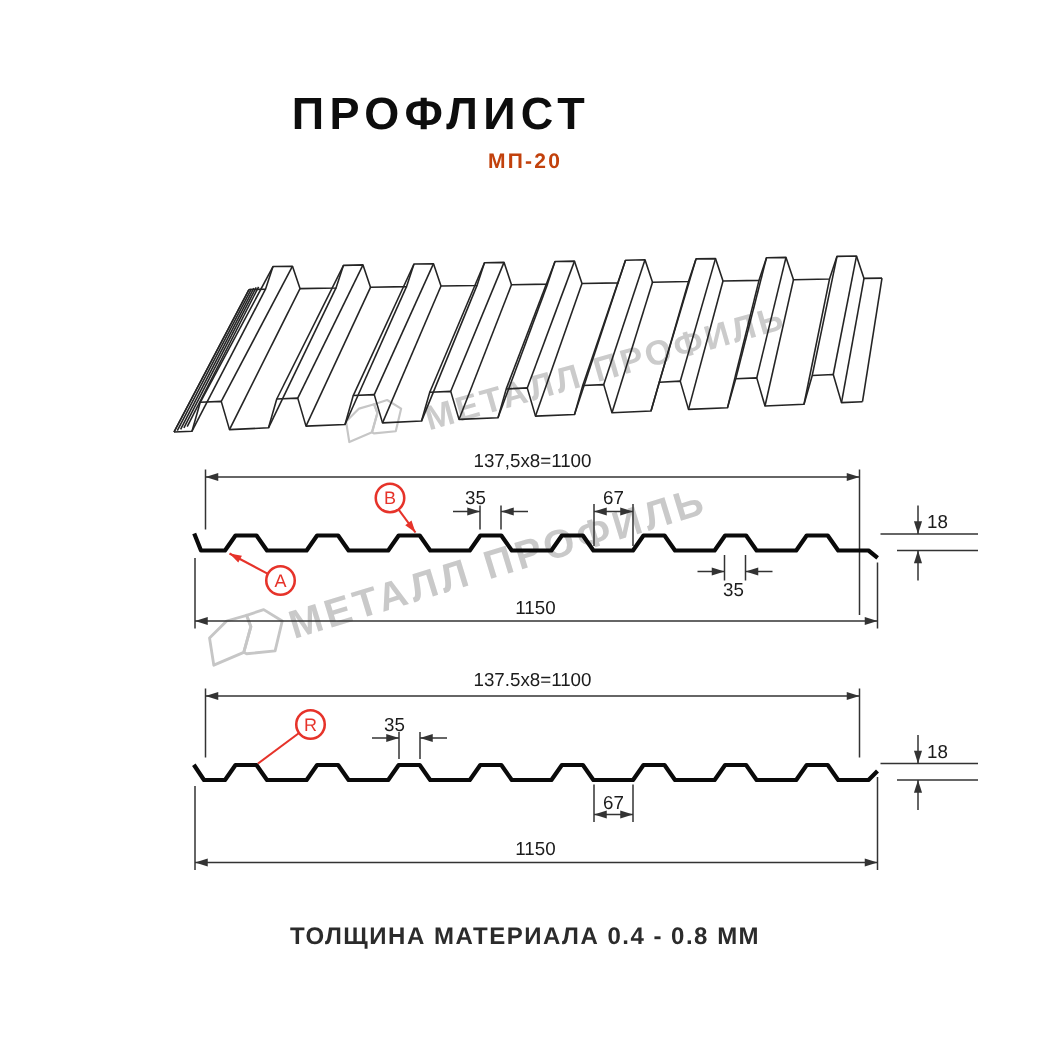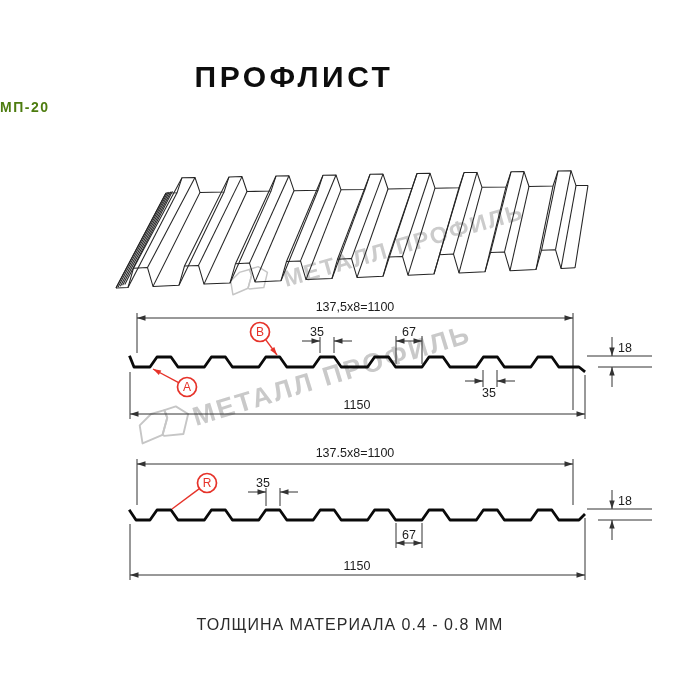--- a/index.html
+++ b/index.html
@@ -1,23 +1,23 @@
 <!DOCTYPE html>
 <html><head>
 <meta charset="utf-8">
 <style>
   html,body{margin:0;padding:0;}
   body{width:700px;height:700px;background:#ffffff;position:relative;overflow:hidden;
        font-family:"Liberation Sans", sans-serif;}
   .page-title{position:absolute;top:60px;left:0;width:588px;text-align:center;
       font-size:30px;font-weight:700;letter-spacing:3.5px;color:#0d0d0d;}
-  .page-subtitle{position:absolute;top:99px;left:0;width:700px;text-align:left;
-      font-size:14px;font-weight:700;letter-spacing:1.5px;color:#4d7c0f;}
+  .page-subtitle{position:absolute;top:99px;left:0;width:700px;text-align:center;
+      font-size:14px;font-weight:700;letter-spacing:1.5px;color:#c2410c;}
   .footer-note{position:absolute;top:616px;left:0;width:700px;text-align:center;
-      font-size:16px;font-weight:400;letter-spacing:1px;color:#2b2b2b;}
+      font-size:16px;font-weight:700;letter-spacing:1px;color:#2b2b2b;}
   #drawing-wrap{position:absolute;top:0;left:0;width:700px;height:700px;}
   
   .persp{stroke:#242424;stroke-width:1.05;fill:none;stroke-linejoin:round;}
   .prof{stroke:#0a0a0a;stroke-width:2.8;fill:none;stroke-linejoin:round;stroke-linecap:square;}
   .dim{stroke:#333333;stroke-width:1;fill:none;}
   .arr{fill:#333333;stroke:none;}
   .dimtxt{font-family:"Liberation Sans",sans-serif;font-size:12.5px;fill:#1c1c1c;}
   .red{stroke:#e6332a;stroke-width:1.4;fill:none;}
   .redc{stroke:#e6332a;stroke-width:1.7;fill:none;}
   .redarr{fill:#e6332a;stroke:none;}

